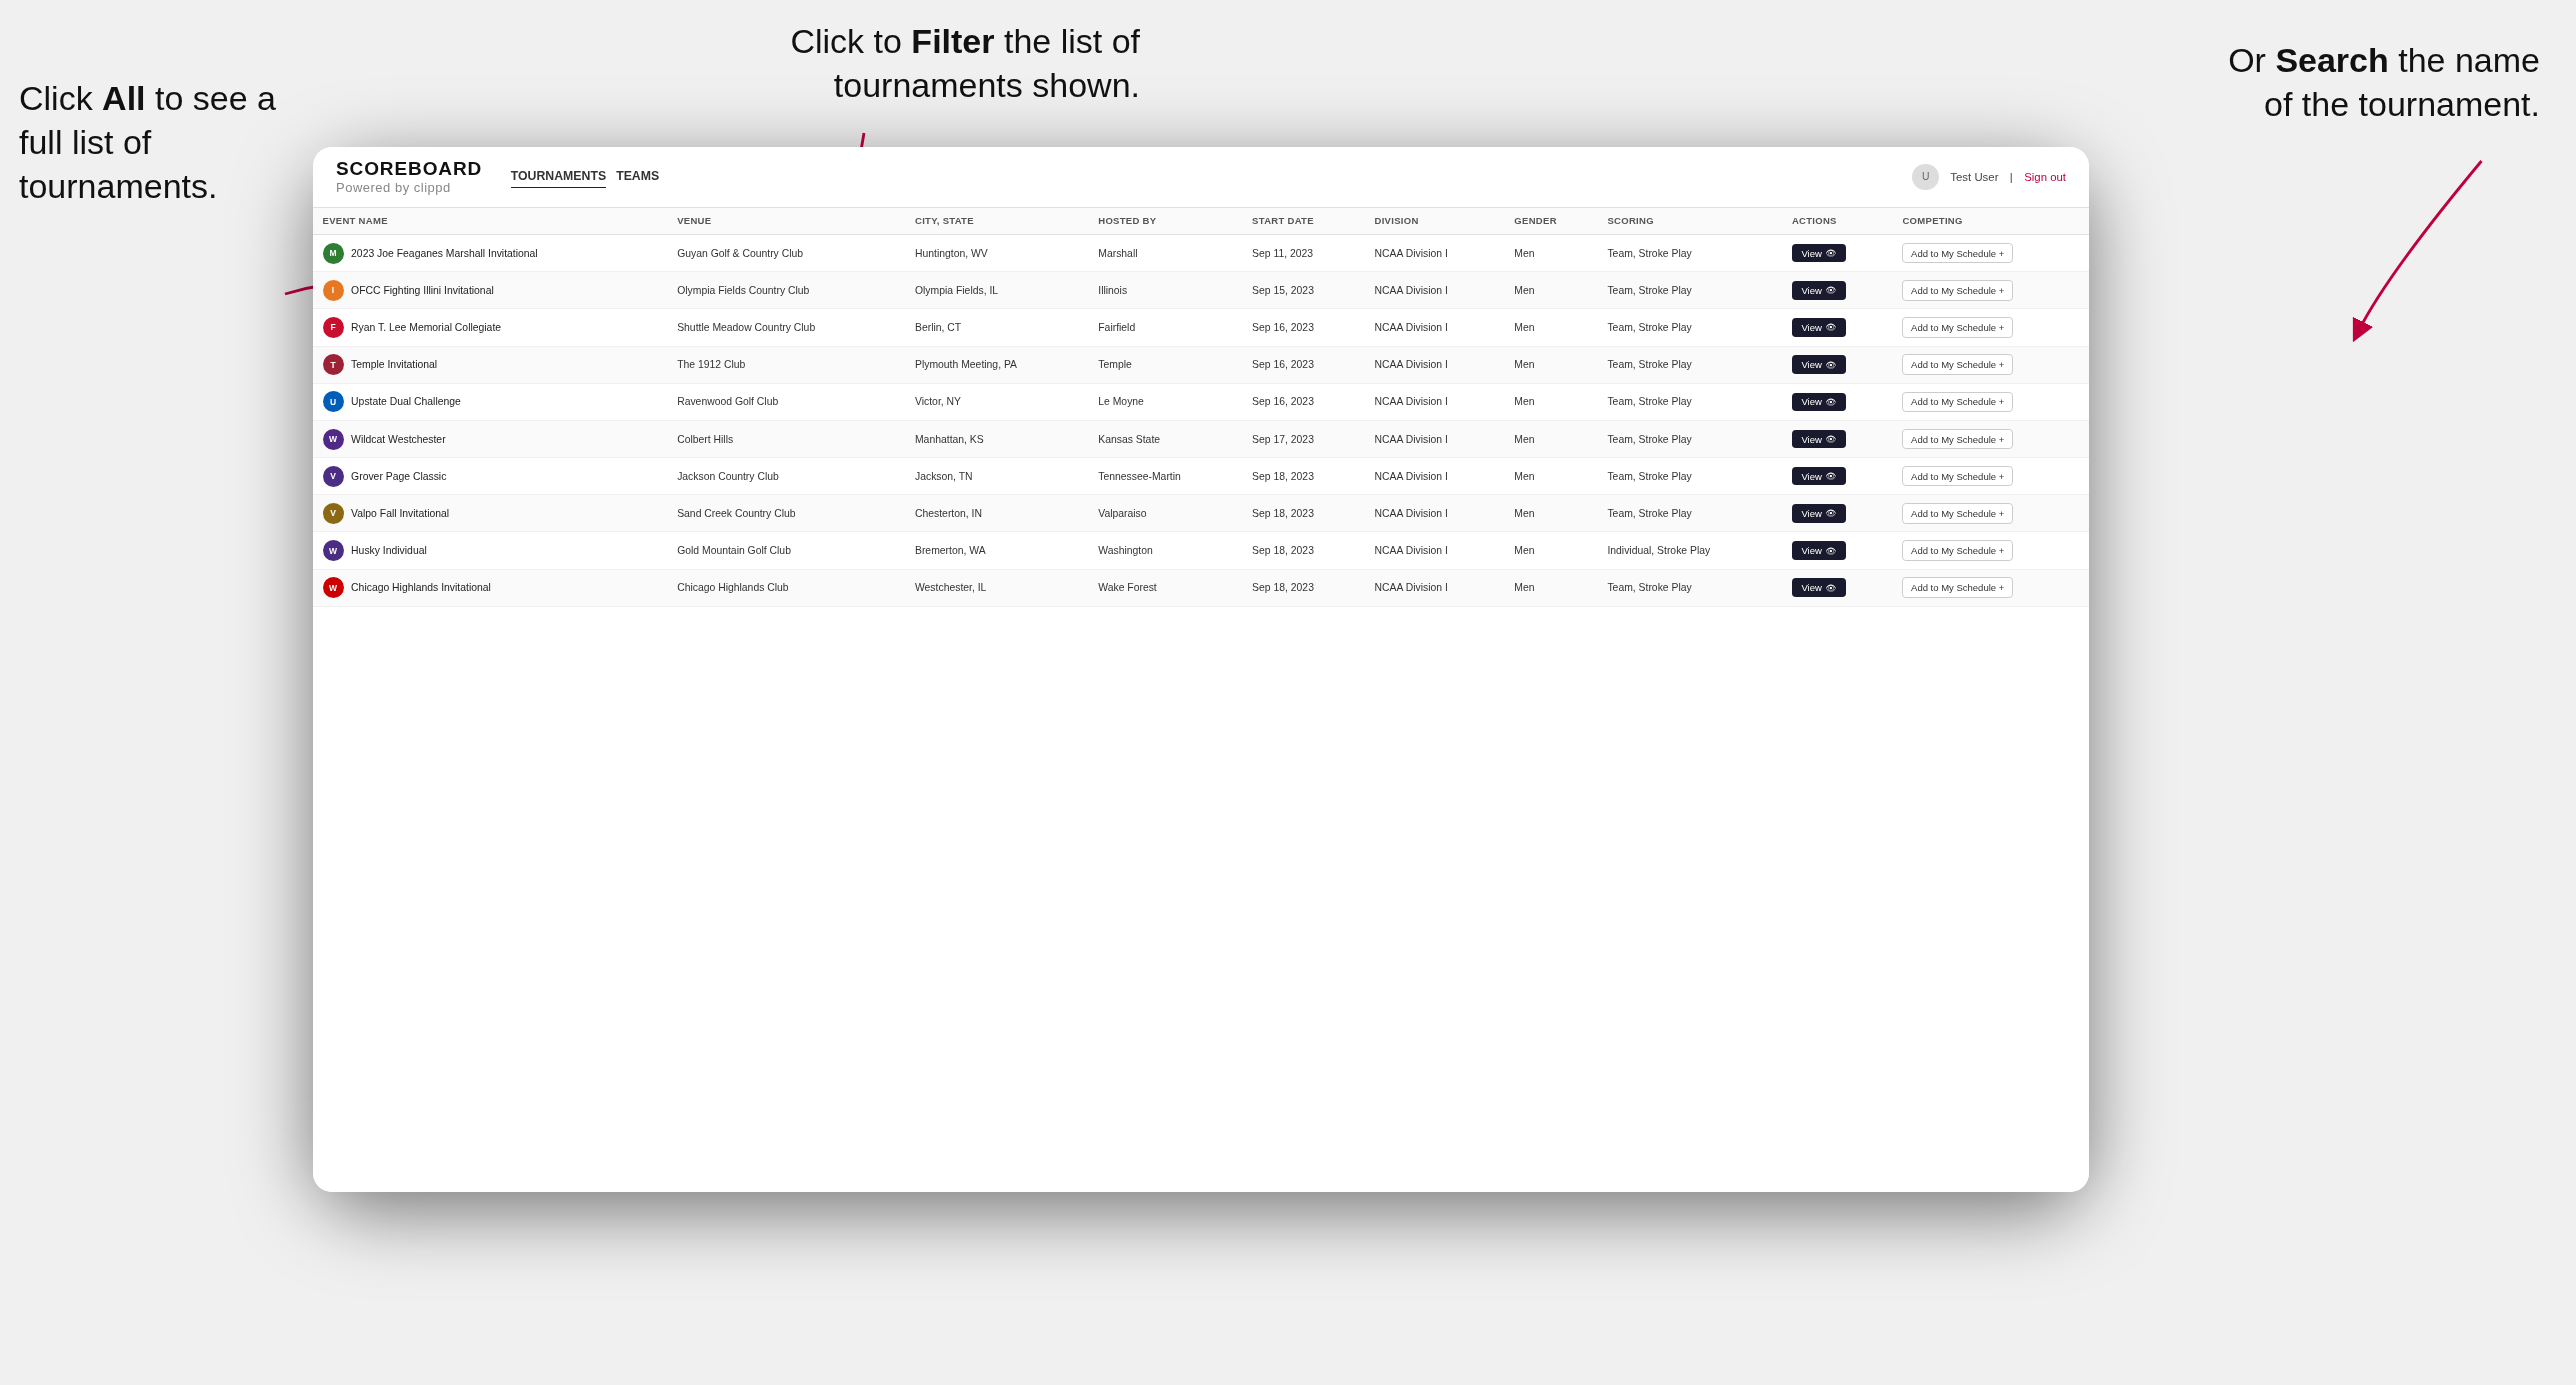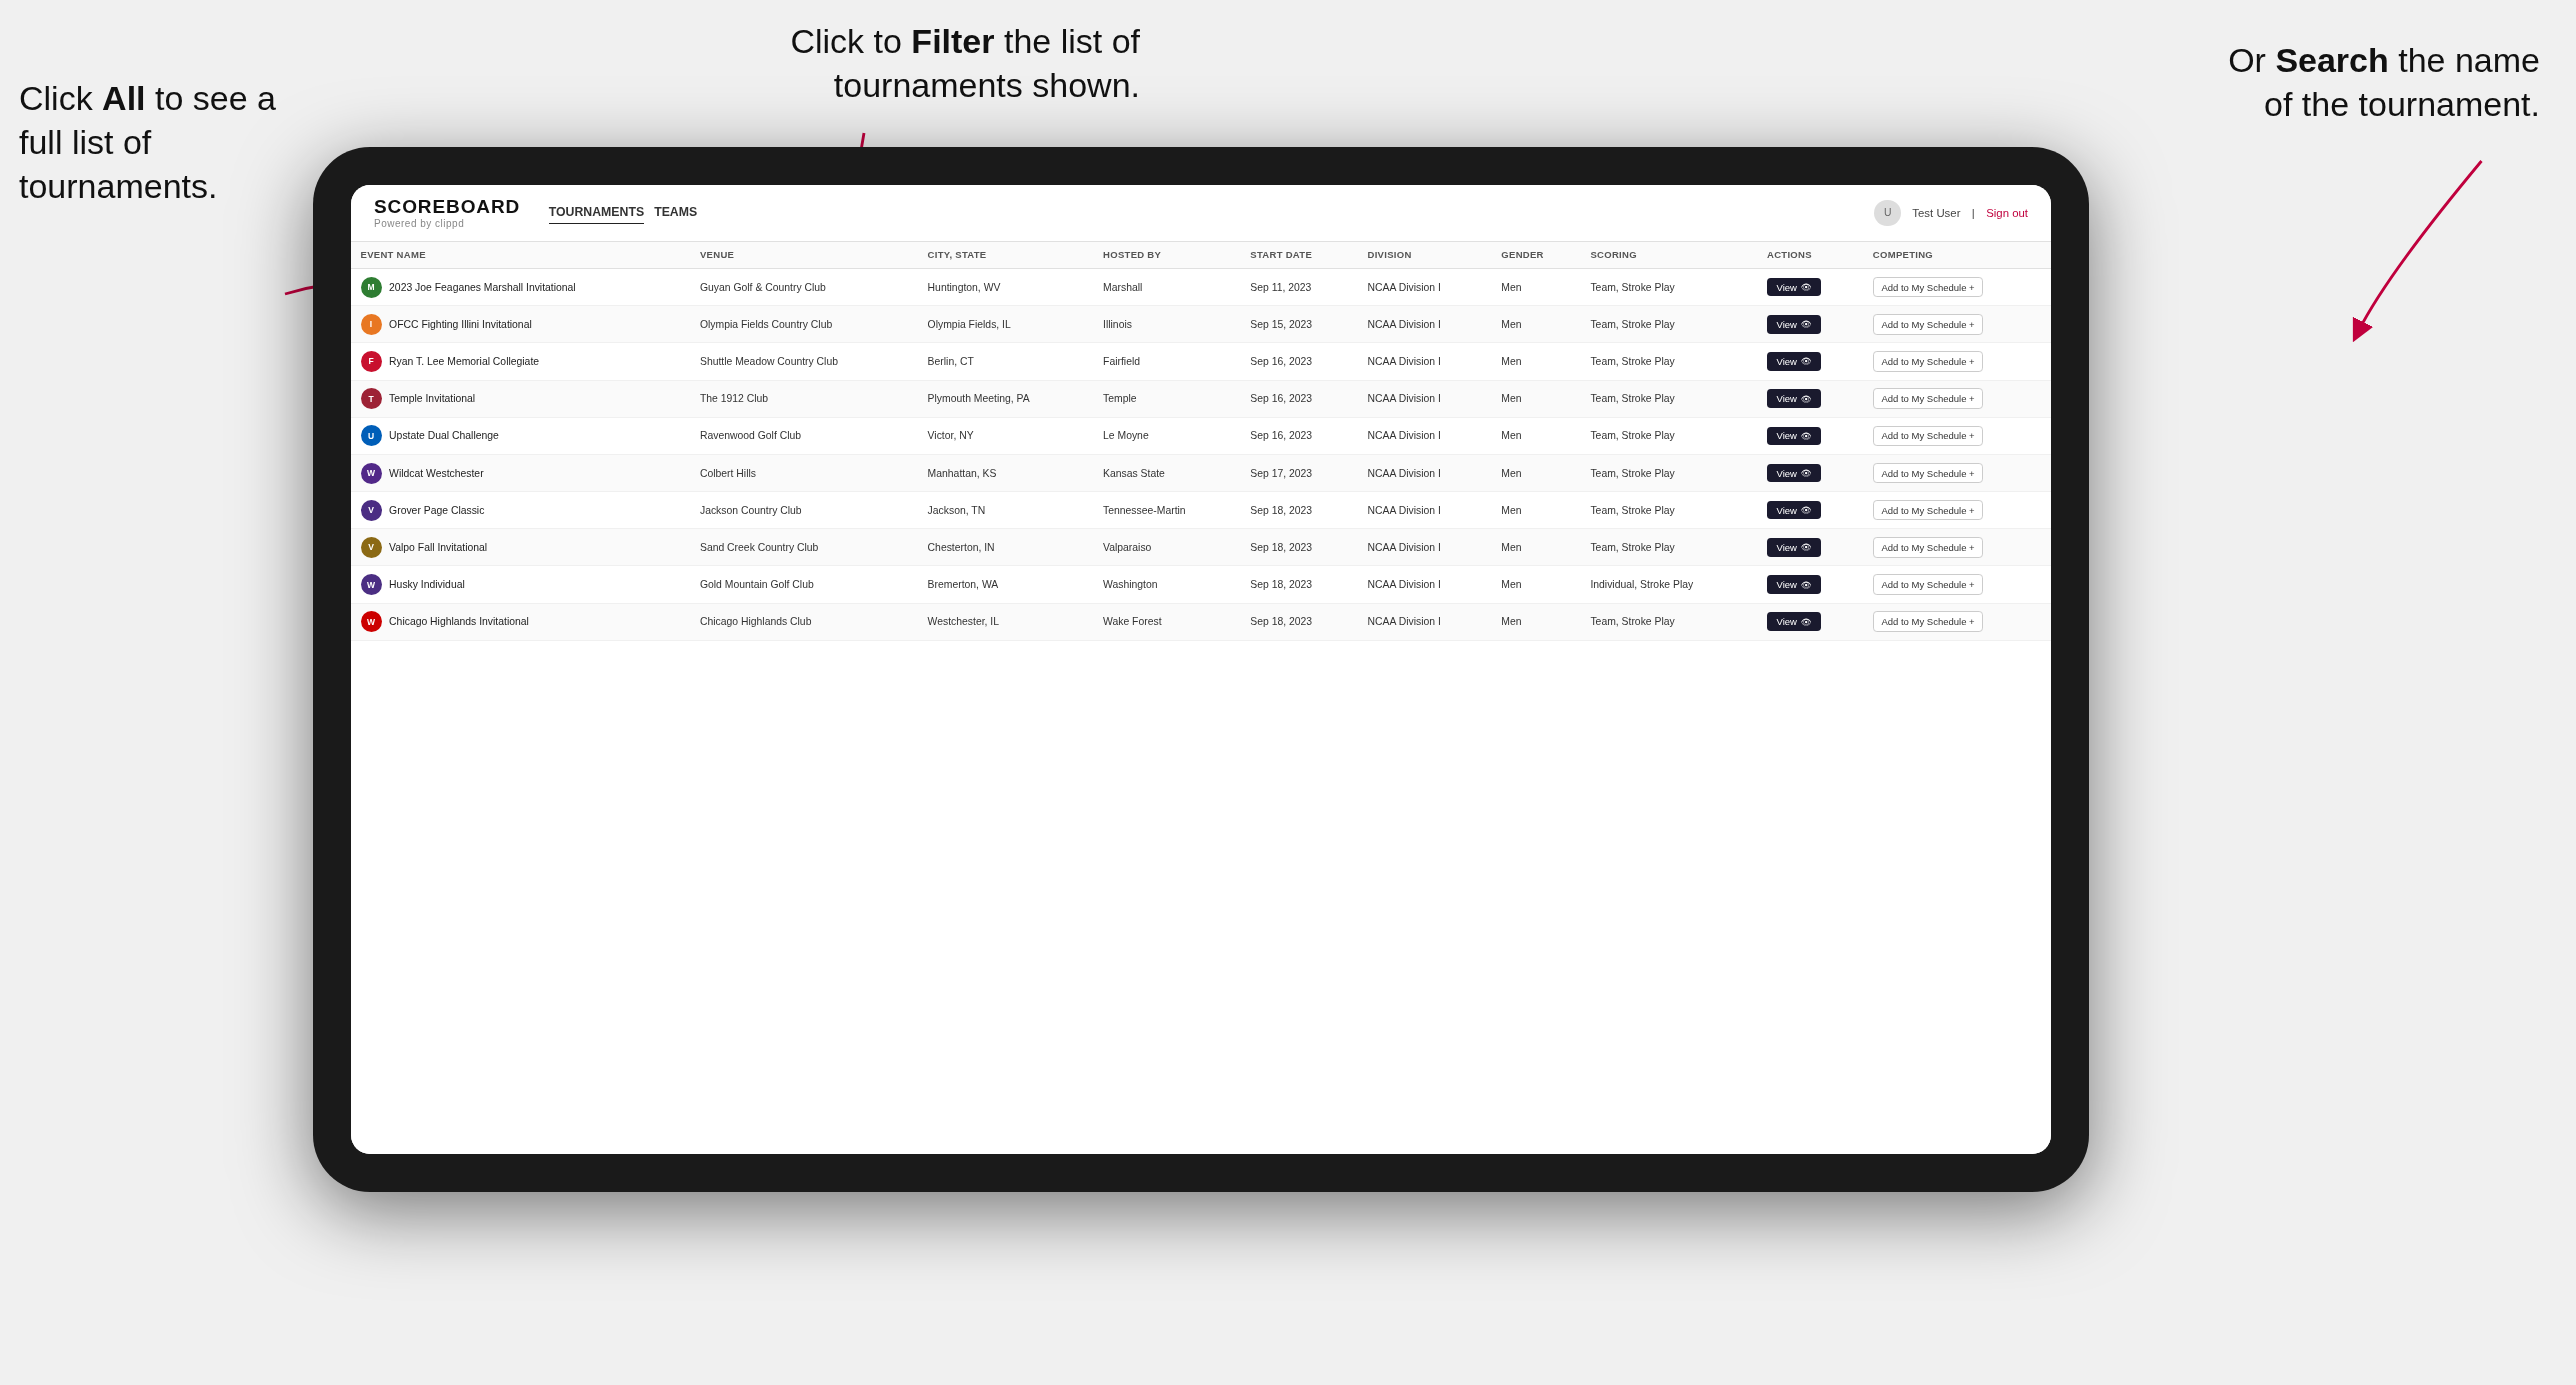--- a/index.html
+++ b/index.html
@@ -42,21 +42,20 @@
     
     .tablet-frame {
       position: absolute;
       top: 147px;
       left: 313px;
       width: 1776px;
       height: 1045px;
       background: #1a1a1a;
       border-radius: 57px;
       box-shadow: 0 19px 76px rgba(0,0,0,0.5);
-      padding: 38px;
     }
 
     .tablet-screen {
       width: 100%;
       height: 100%;
       background: #f5f5f5;
       border-radius: 19px;
       overflow: hidden;
       display: flex;
       flex-direction: column;
@@ -77,21 +76,21 @@
       flex-direction: column;
       margin-right: 28.5px;
     }
     .logo-title {
       font-size: 19px;
       font-weight: 900;
       letter-spacing: 0.9px;
       color: #111;
     }
     .logo-subtitle {
-      font-size: 10px;
+      font-size: 13px;
       color: #888;
       letter-spacing: 0.5px;
     }
 
     .nav {
       display: flex;
       gap: 10px;
       flex: 1;
     }
     .nav-item {

